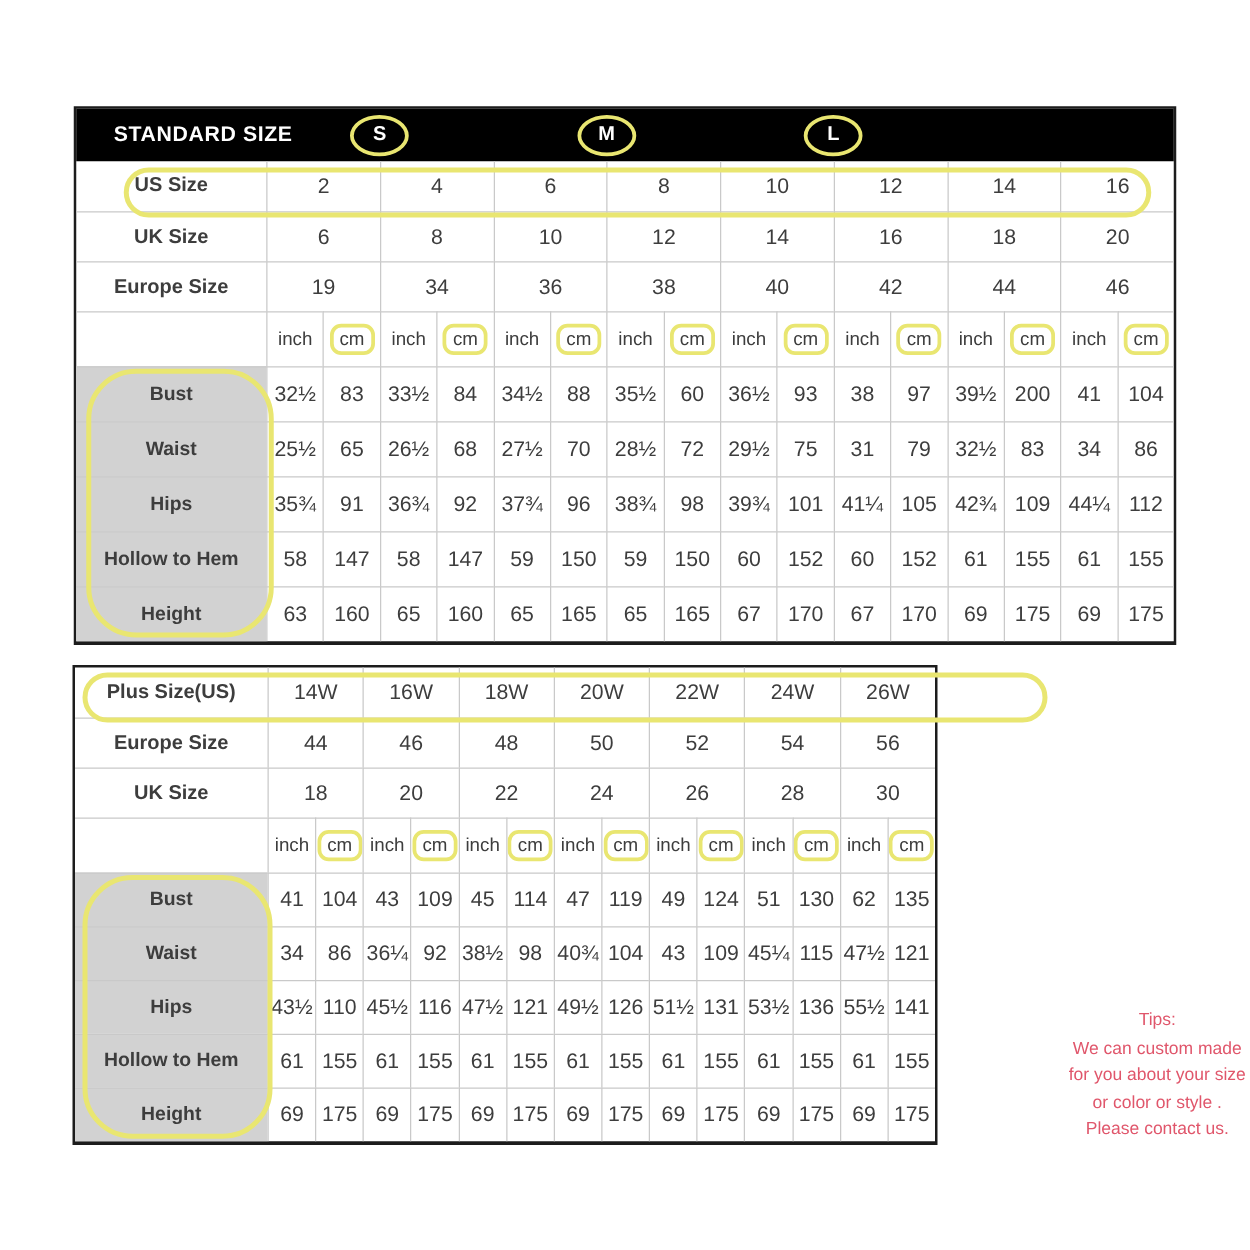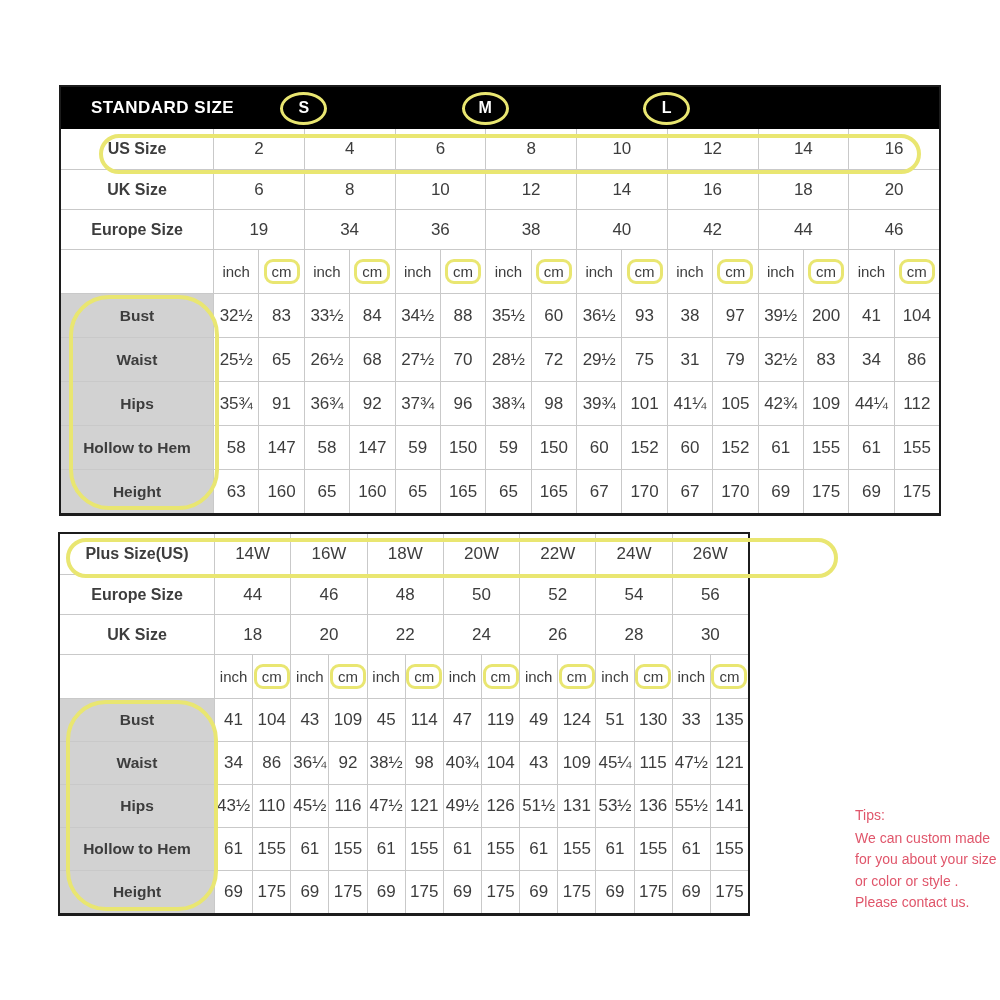--- a/index.html
+++ b/index.html
@@ -50,21 +50,21 @@
           padding:1px 5px;min-width:29px;text-align:center;font-size:15px;}
 
   
   .hl{position:absolute;border:4px solid var(--hl);pointer-events:none;background:transparent;}
   .hl-us-row{left:38px;top:47px;width:822px;height:40px;border-radius:22px;}
   .hl-labels-1{left:8px;top:208px;width:150px;height:215px;border-radius:40px;}
   .hl-plus-row{left:6px;top:4px;width:772px;height:40px;border-radius:20px;}
   .hl-labels-2{left:6px;top:166px;width:152px;height:211px;border-radius:40px;}
 
   
-  .tips{position:absolute;left:855px;top:805px;color:var(--tips);font-size:14px;line-height:21.5px;white-space:nowrap;}
+  .tips{position:absolute;left:855px;top:805px;color:var(--tips);font-size:14px;line-height:21.5px;white-space:nowrap;text-align:center;}
   .tips .tips-title{margin-bottom:1px;}
 </style>
 </head>
 <body>
 
 <div class="page">
 
   <div class="sizetable t1">
     <div class="blackbar">
       <div class="bar-title">STANDARD SIZE</div>
@@ -323,21 +323,21 @@
           <div class="cell val-cell">43</div>
           <div class="cell val-cell">109</div>
           <div class="cell val-cell">45</div>
           <div class="cell val-cell">114</div>
           <div class="cell val-cell">47</div>
           <div class="cell val-cell">119</div>
           <div class="cell val-cell">49</div>
           <div class="cell val-cell">124</div>
           <div class="cell val-cell">51</div>
           <div class="cell val-cell">130</div>
-          <div class="cell val-cell">33</div>
+          <div class="cell val-cell">62</div>
           <div class="cell val-cell">135</div>
         </div>
         <div class="row body">
           <div class="cell label-cell gray">Waist</div>
           <div class="cell val-cell">34</div>
           <div class="cell val-cell">86</div>
           <div class="cell val-cell">36¼</div>
           <div class="cell val-cell">92</div>
           <div class="cell val-cell">38½</div>
           <div class="cell val-cell">98</div>

